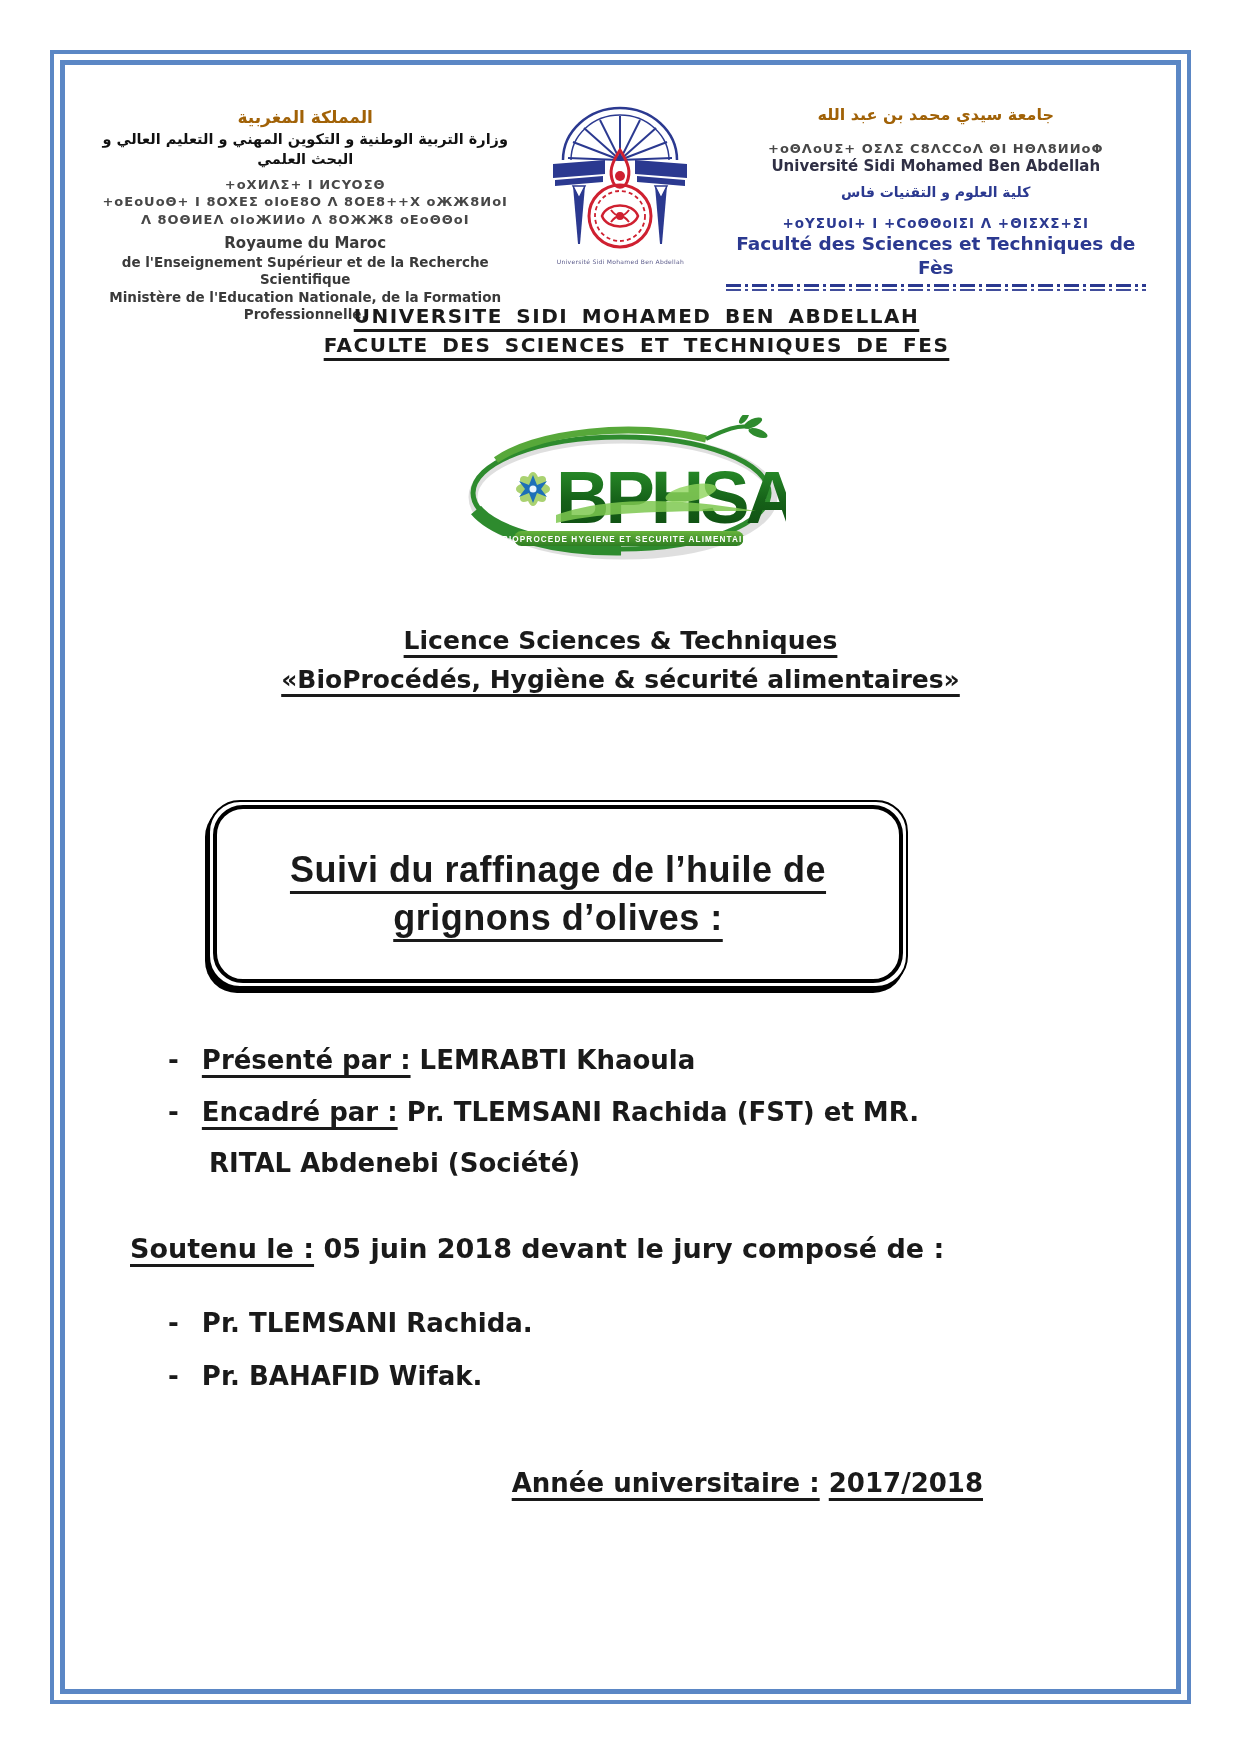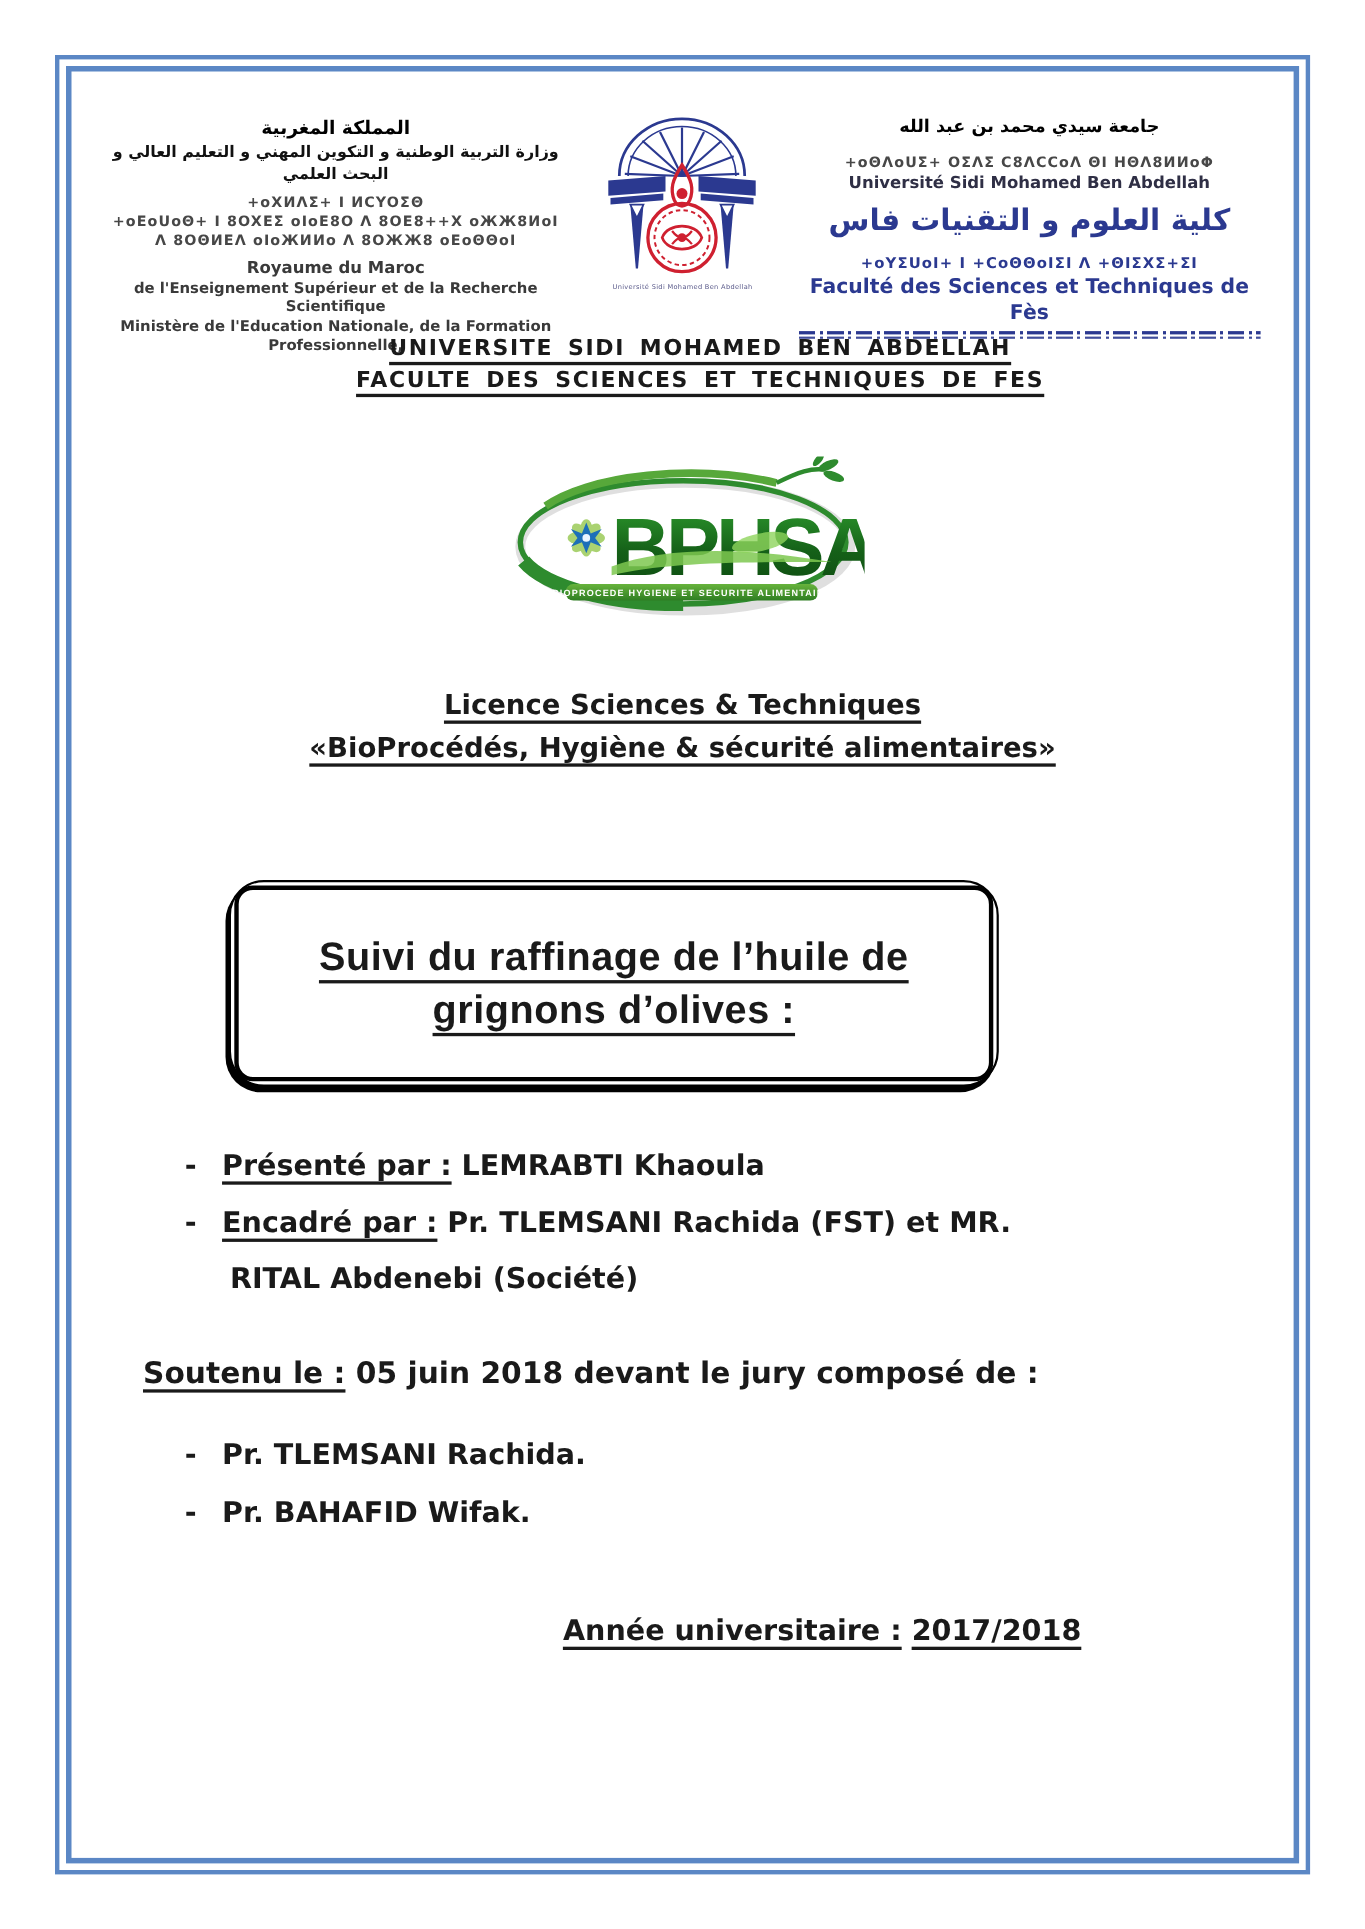--- a/index.html
+++ b/index.html
@@ -16,28 +16,28 @@
   }
   
   .frame-outer{position:absolute;inset:50px;border:4px solid var(--frame-blue);}
   .frame-inner{position:absolute;inset:60px;border:5px solid var(--frame-blue);}
 
   
   .header{position:absolute;top:98px;left:95px;right:95px;display:flex;align-items:flex-start;}
   .h-left{width:40%;text-align:center;padding-top:8px;}
   .h-center{width:20%;display:flex;flex-direction:column;align-items:center;}
   .h-right{width:40%;text-align:center;padding-top:6px;}
-  .ar-big{font-size:17px;font-weight:bold;color:#000000;line-height:1.35;}
+  .ar-big{font-size:17px;font-weight:bold;color:#a16207;line-height:1.35;}
   .ar-mid{font-size:14.5px;font-weight:bold;color:#111;line-height:1.4;}
   .tif{font-size:13px;font-weight:bold;color:#474747;line-height:1.35;letter-spacing:1px;}
   .fr-bold{font-size:15px;font-weight:bold;color:var(--gray-ink);line-height:1.3;}
   .fr-small{font-size:13.5px;font-weight:bold;color:var(--gray-ink);line-height:1.3;}
   .mt2{margin-top:14px;}.mt6{margin-top:6px;}
   .h-right .ar-big{font-size:16px;}
-  .ar-blue{font-size:27px;font-weight:bold;color:var(--hdr-blue);line-height:1.3;}
+  .ar-blue{font-size:14px;font-weight:bold;color:var(--hdr-blue);line-height:1.3;}
   .tif-blue{font-size:13.5px;font-weight:bold;color:var(--hdr-blue);letter-spacing:1px;line-height:1.3;}
   .fac{font-size:18.5px;font-weight:bold;color:var(--hdr-blue);line-height:1.3;}
   .dashrule{height:3px;margin-top:4px;
     background:repeating-linear-gradient(90deg,var(--hdr-blue) 0 15px,transparent 15px 19px,var(--hdr-blue) 19px 22px,transparent 22px 26px);}
   .dashrule.second{margin-top:2px;height:2px;opacity:.9;}
   .logo-caption{font-size:6px;color:#5a5a8a;margin-top:2px;letter-spacing:.3px;}
 
   
   .institution{position:absolute;top:302px;left:0;width:100%;text-align:center;}
   .inst-line{font-size:20px;font-weight:bold;letter-spacing:1.5px;word-spacing:5px;
@@ -47,21 +47,21 @@
   .bphsa-wrap{position:absolute;top:415px;left:50%;transform:translateX(-50%);}
 
   
   .program{position:absolute;top:622px;left:0;width:100%;text-align:center;}
   .prog-line{font-size:25px;font-weight:bold;
     text-decoration:underline;text-decoration-thickness:2.5px;text-underline-offset:6px;line-height:1.55;}
 
   
   .title-box{position:absolute;top:800px;left:208px;width:700px;height:188px;
     border:2.5px solid #000;border-radius:32px;box-shadow:-3px 5px 0 0 #000;background:#fff;}
-  .title-box-inner{position:absolute;inset:3px;border:4px solid #000;border-radius:17px;
+  .title-box-inner{position:absolute;inset:3px;border:4px solid #000;border-radius:30px;
     display:flex;flex-direction:column;align-items:center;justify-content:center;gap:6px;}
   .title-line{font-size:36px;font-weight:900;letter-spacing:.5px;
     font-family:"Liberation Sans","DejaVu Sans",sans-serif;
     text-decoration:underline;text-decoration-thickness:3px;text-underline-offset:9px;}
   .i{}
   .u{text-decoration:underline;text-decoration-thickness:2.5px;text-underline-offset:6px;}
   .bullets{position:absolute;top:1042px;left:168px;right:100px;font-size:26px;font-weight:bold;}
   .bullet-line{margin-bottom:14px;line-height:1.45;}
   .dash{display:inline-block;margin-right:14px;}
   .cont-line{padding-left:41px;line-height:1.45;}

